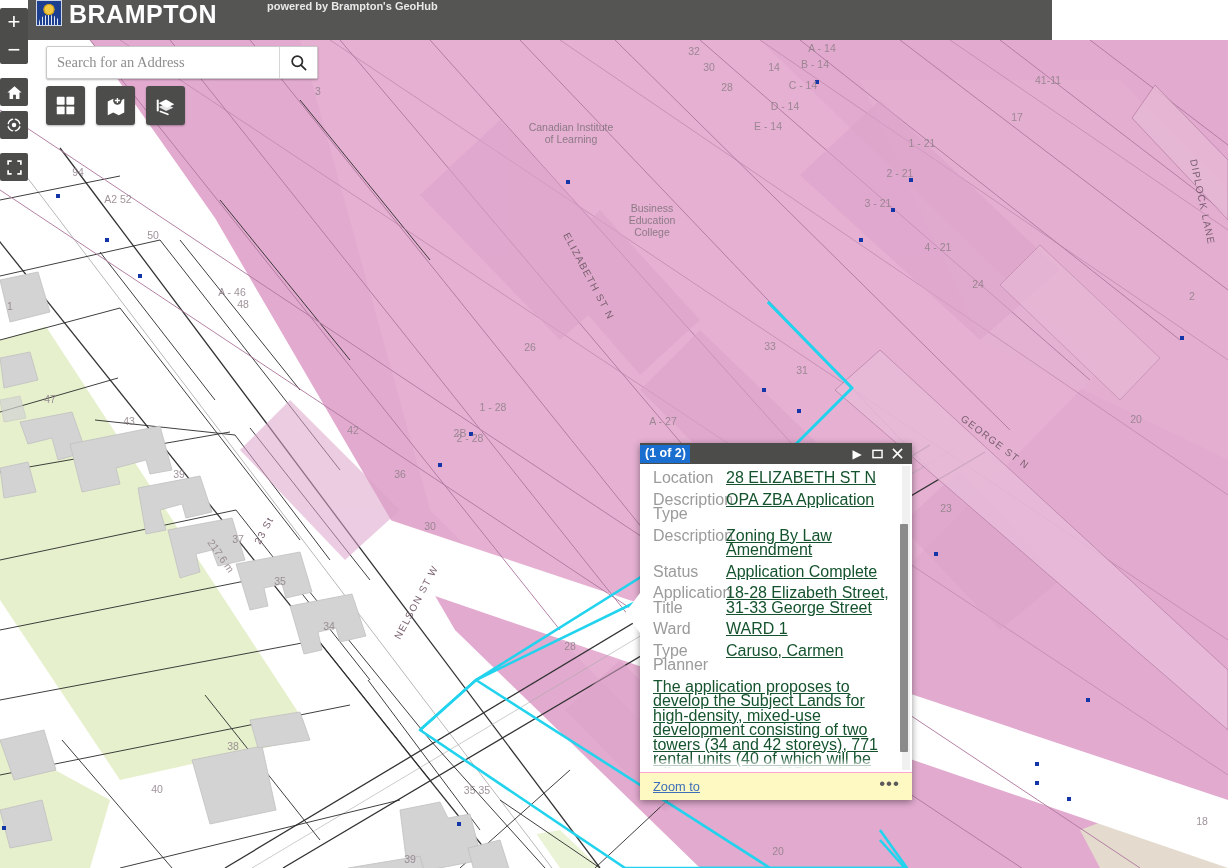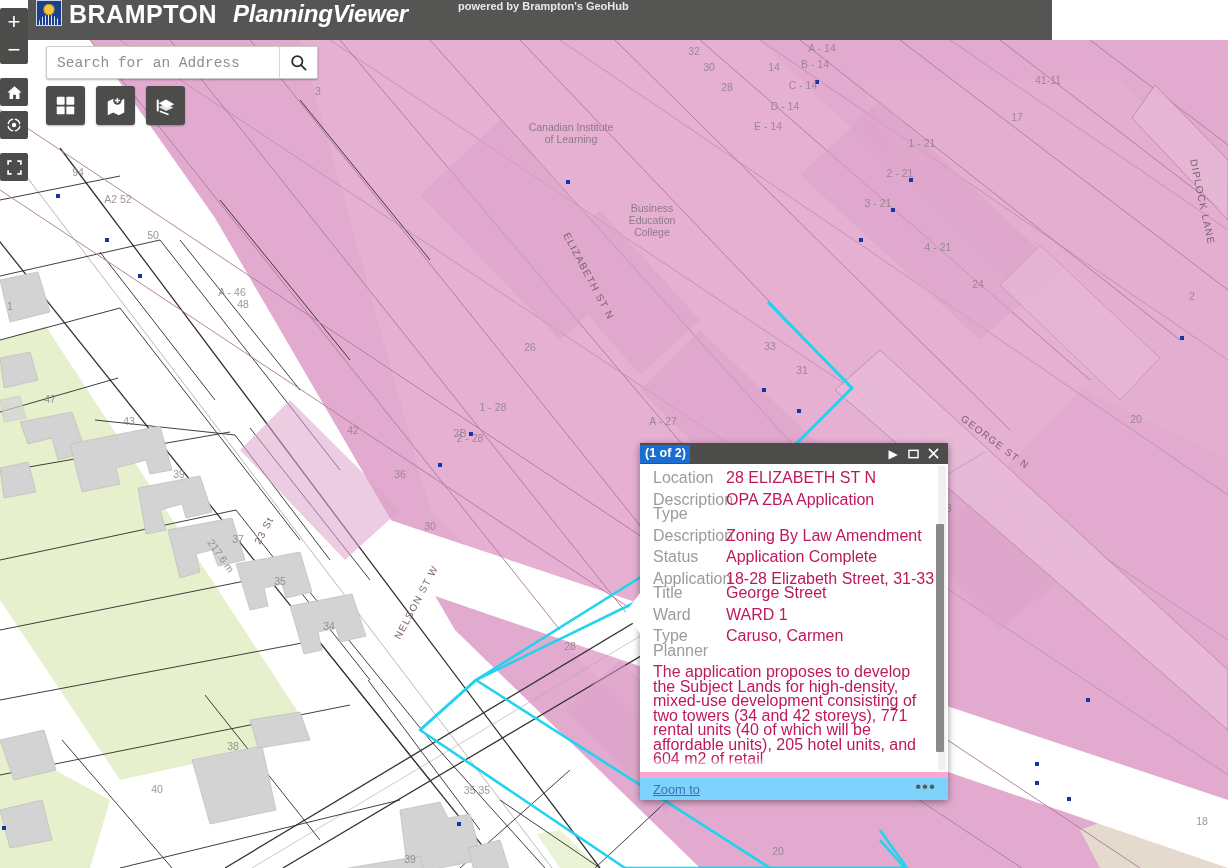--- a/index.html
+++ b/index.html
@@ -101,21 +101,21 @@
     border: 1px solid #c9c9c9;
     border-radius: 2px;
     box-shadow: 0 1px 2px rgba(0,0,0,0.28);
     z-index: 40;
   }
   #search-input {
     flex: 1;
     border: none; outline: none;
     padding: 0 10px;
     font-size: 14.5px;
-    font-family: Liberation Mono, monospace;
+    font-family: Liberation Serif, serif;
     color: #333;
     background: transparent;
   }
   #search-input::placeholder { color: #8e8e8e; }
   #search-btn {
     width: 38px;
     border: none;
     border-left: 1px solid #d6d6d6;
     background: #ffffff;
     cursor: pointer;
@@ -134,21 +134,21 @@
     border: none; border-radius: 3px;
     cursor: pointer;
     display: flex; align-items: center; justify-content: center;
     box-shadow: 0 1px 2px rgba(0,0,0,0.3);
   }
 
   
   #popup {
     position: absolute;
     left: 640px; top: 443px;
-    width: 308px; height: 357px;
+    width: 272px; height: 357px;
     background: #ffffff;
     box-shadow: 0 2px 7px rgba(0,0,0,0.42);
     z-index: 50;
     display: flex; flex-direction: column;
     font-family: "Liberation Sans", sans-serif;
   }
   #popup-collapse-tab {
     position: absolute; left: -15px; top: 150px;
     width: 15px; height: 40px;
     background: #ffffff;
@@ -195,21 +195,22 @@
     font-size: 16px;
     line-height: 14.5px;
   }
   .field-label {
     width: 73px; flex: none;
     color: #9b9b9b;
     padding-right: 4px;
   }
   .field-value {
     flex: 1;
-    color: #be185d;
+    color: #14532d;
+    text-decoration: underline;
   }
   #popup-scroll-track {
     position: absolute;
     right: 2px; top: 2px;
     width: 8px; bottom: 2px;
     background: #f0f0f0;
   }
   #popup-scroll-thumb {
     position: absolute;
     right: 2px; top: 58px;
@@ -218,24 +219,24 @@
     border-radius: 1px;
   }
   #popup-fade {
     position: absolute; left: 0; right: 10px; bottom: 0;
     height: 14px;
     background: linear-gradient(to bottom, rgba(255,255,255,0), #ffffff 75%);
     pointer-events: none;
   }
   #popup-footer {
     height: 28px; flex: none;
-    border-top: 6px solid #f9a8d4;
+    border-top: 1px solid #f9a8d4;
     display: flex; align-items: center;
     padding: 0 12px 0 13px;
-    background: #7dd3fc;
+    background: #fef9c3;
   }
   #zoom-to-link {
     color: #3c6fb8;
     font-size: 12.8px;
     text-decoration: underline;
     cursor: pointer;
   }
   #popup-footer-spacer { flex: 1; }
   #popup-more {
     color: #5a5a5a;
@@ -472,21 +473,20 @@
             <text x="318" y="55">3</text>
             <text x="218" y="518" transform="rotate(55 218 518)">217.6 m</text>
           </g>
       </g>
     </svg>
   </div>
 
   <div id="header">
     <div id="logo-crest"></div>
     <span id="brand-brampton">BRAMPTON</span>
-    <span id="brand-viewer">PlanningViewer</span>
     <span id="brand-powered">powered by Brampton's GeoHub</span>
   </div>
 
   <div class="rail-btn" id="btn-zoom-in">
     <span>+</span>
   </div>
   <div class="rail-btn" id="btn-zoom-out">
     <span>−</span>
   </div>
   <div class="rail-btn" id="btn-home">

